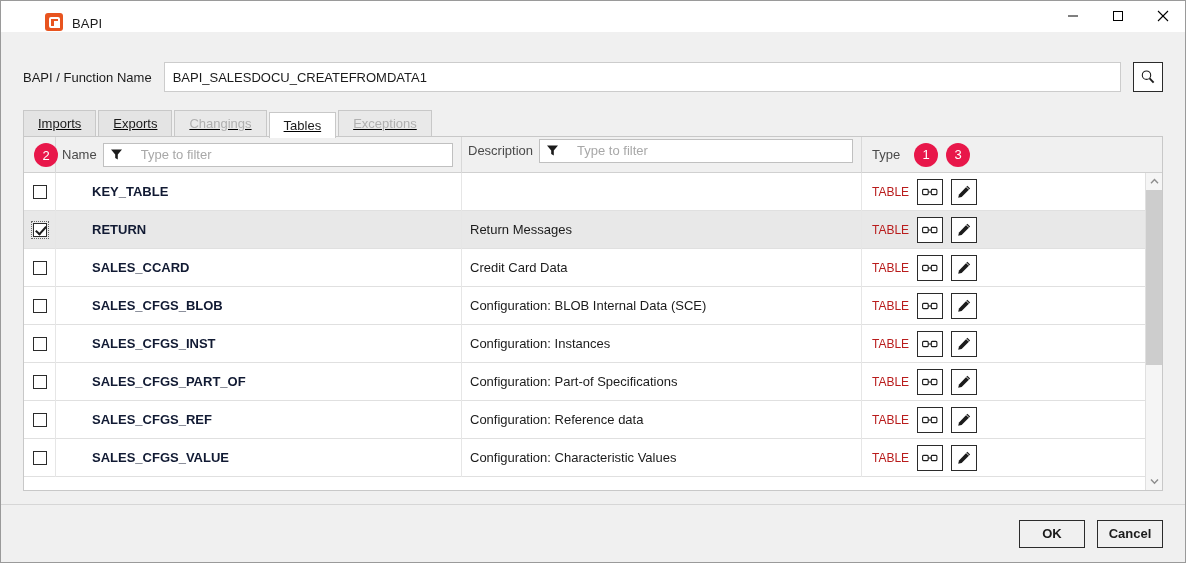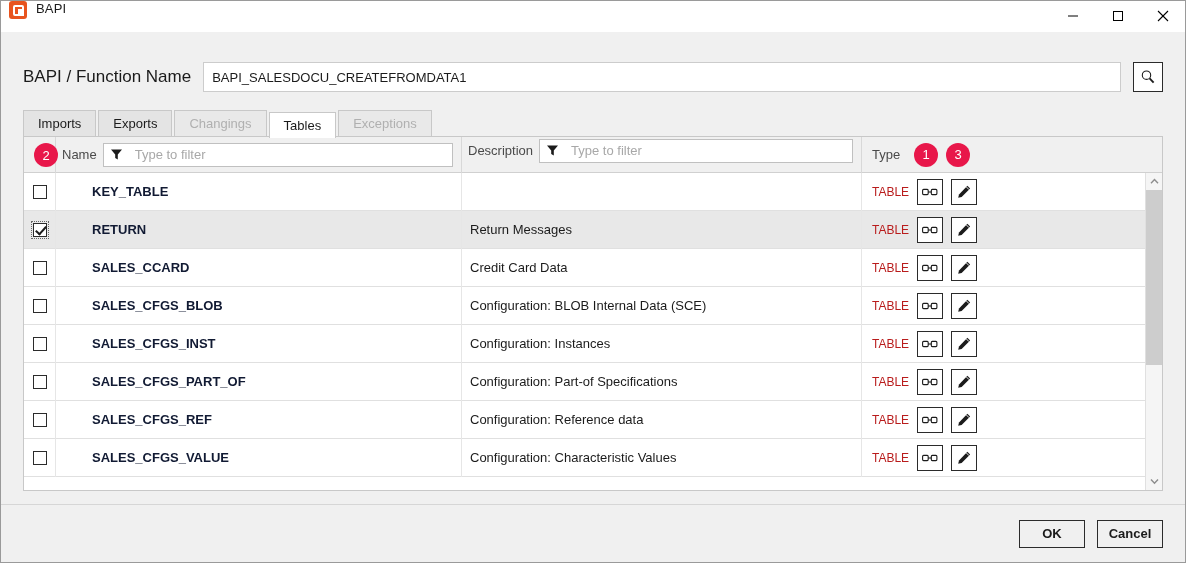--- a/index.html
+++ b/index.html
@@ -16,23 +16,24 @@
     background: #f0f0f0;
     display: flex;
     flex-direction: column;
   }
 
   
   .titlebar {
     height: 38px;
     background: #ffffff;
     display: flex;
-    align-items: flex-start;
+    align-items: flex-end;
     flex: 0 0 30px;
     border-bottom: 1px solid #ffffff;
+    padding-left: 36px;
   }
   .title-icon {
     width: 18px; height: 18px;
     margin-left: 8px; margin-right: 9px;
     background: #e8541f;
     border-radius: 3px;
     position: relative;
     flex: 0 0 18px;
   }
   .title-icon::before {
@@ -72,21 +73,21 @@
   }
 
   .field-row {
     display: flex;
     align-items: center;
     padding: 0 0 0 22px;
     height: 34px;
     margin-top: 28px;
   }
   .field-label {
-    font-size: 17px;
+    font-size: 13px;
     color: #1b1b1b;
     margin-right: 12px;
     white-space: nowrap;
   }
   .fn-input {
     flex: 1 1 auto;
     height: 30px;
     background: #ffffff;
     border: 1px solid #cccccc;
     font-size: 13px;
@@ -108,20 +109,21 @@
 
   
   .tabstrip {
     display: flex;
     align-items: flex-end;
     padding-left: 22px;
     margin-top: 16px;
     height: 26px;
     position: relative;
     z-index: 2;
+    text-decoration: underline;
   }
   .tab {
     height: 26px;
     padding: 0 14px;
     font-size: 13px;
     display: flex; align-items: center;
     background: #e4e4e4;
     border: 1px solid #c8c8c8;
     border-bottom: none;
     color: #1b1b1b;
@@ -184,21 +186,21 @@
     margin-right: 6px;
   }
   .filter-box {
     flex: 1 1 auto;
     height: 24px;
     background: #ffffff;
     border: 1px solid #c0c0c0;
     display: flex;
     align-items: center;
     padding: 0 6px;
-    gap: 12px;
+    gap: 18px;
   }
   .filter-input {
     border: none;
     outline: none;
     flex: 1 1 auto;
     font-size: 13px;
     font-family: "Liberation Sans", sans-serif;
     color: #1b1b1b;
     background: transparent;
   }

